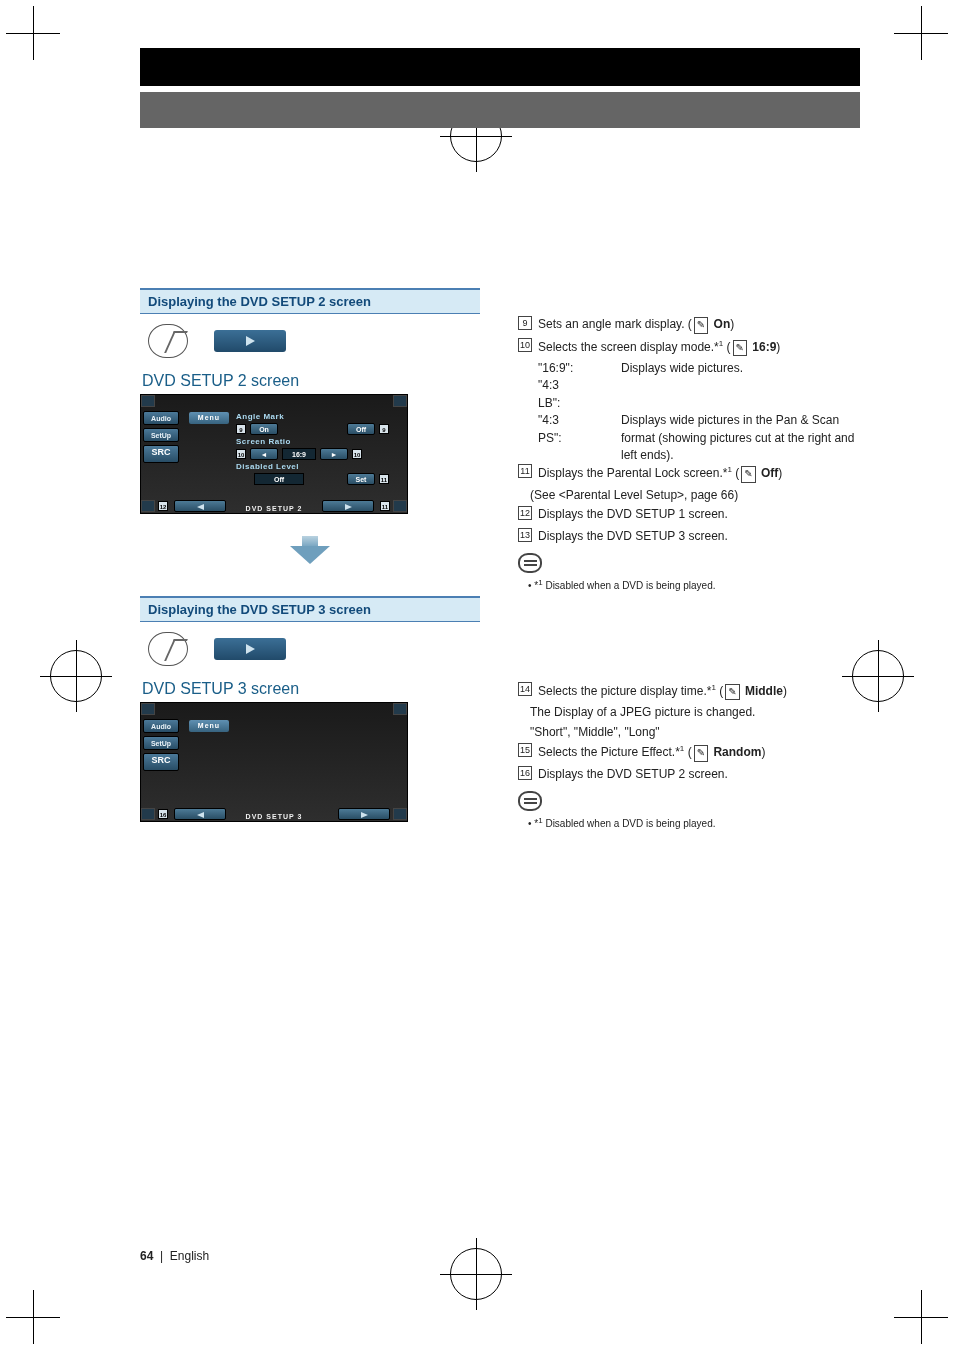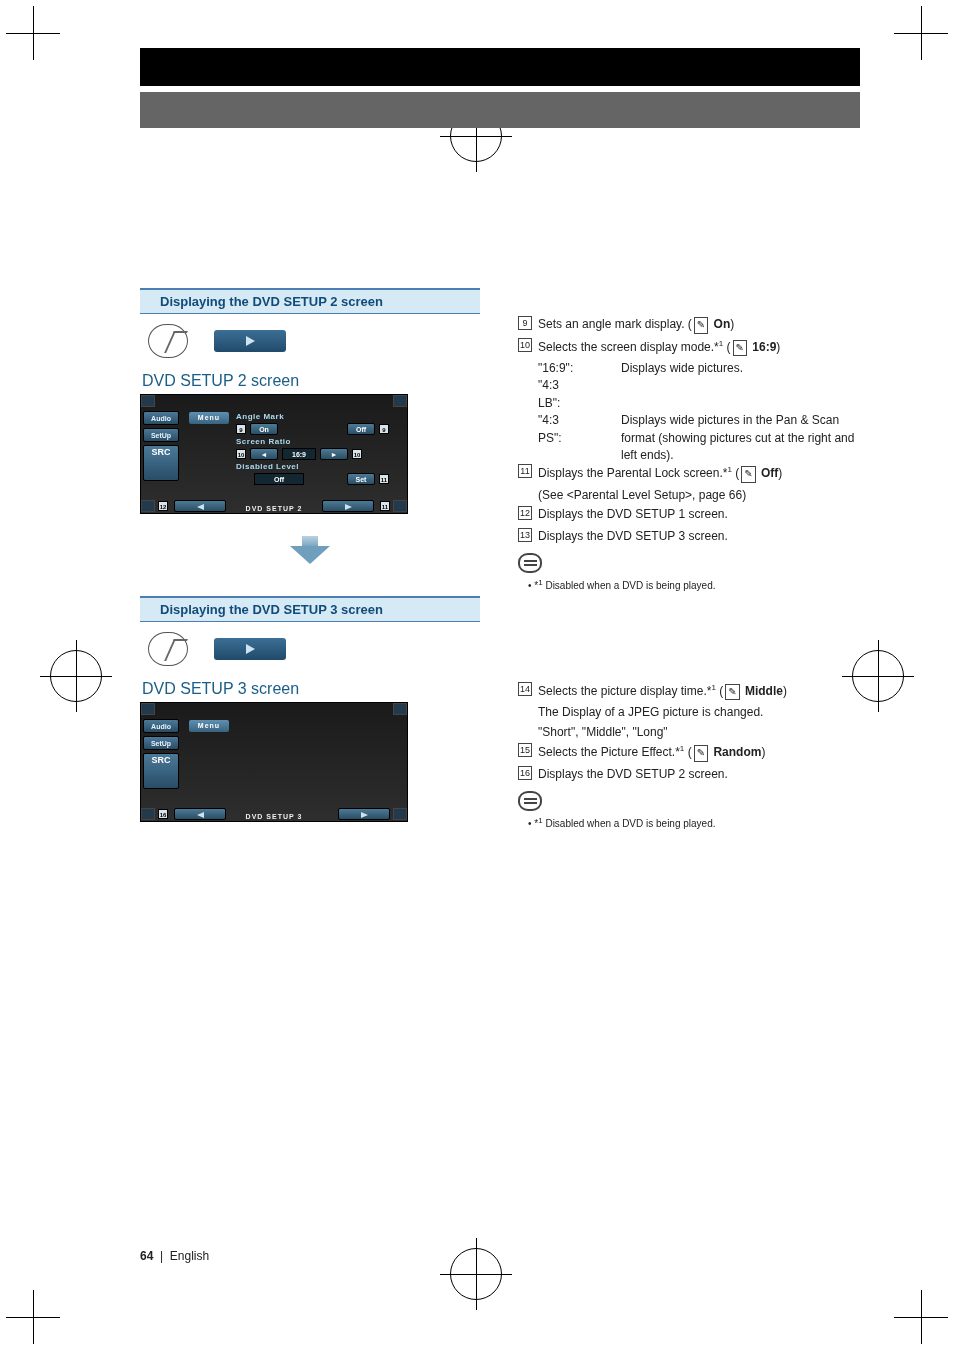--- a/index.html
+++ b/index.html
@@ -4,34 +4,34 @@
 <style>
   * { box-sizing: border-box; margin: 0; padding: 0; }
   body { width: 954px; height: 1350px; background: #fff; font-family: Arial, sans-serif; color: #222; position: relative; }
   .page { position: absolute; left: 140px; top: 48px; width: 720px; height: 1215px; }
   .blackbar { height: 38px; background: #000; margin-bottom: 6px; }
   .graybar { height: 36px; background: #656565; margin-bottom: 160px; }
   .columns { display: flex; gap: 38px; }
   .col { width: 340px; }
   .left { }
   .right { font-size: 12px; line-height: 1.45; }
-  .section-h { background: #d6eaf5; border-top: 2px solid #4b7fb3; border-bottom: 1px solid #4b7fb3; padding: 4px 20px; font-size: 13px; font-weight: bold; color: #124a7a; margin-bottom: 10px; }
+  .section-h { background: #d6eaf5; border-top: 2px solid #4b7fb3; border-bottom: 1px solid #4b7fb3; padding: 4px 8px; font-size: 13px; font-weight: bold; color: #124a7a; margin-bottom: 10px; }
   .hand-play { display: flex; align-items: center; gap: 26px; margin: 6px 0 14px 8px; }
   .hand-icon { width: 40px; height: 34px; border: 1px solid #555; border-radius: 50%/55%; position: relative; background: #fff; }
   .hand-icon::after { content:""; position:absolute; left:20px; top:6px; width:12px; height:20px; border-left:2px solid #666; border-top:2px solid #666; transform: skewX(-24deg); }
   .play-btn { width: 72px; height: 22px; background: linear-gradient(#3b6f96,#214a6a); border-radius: 3px; position: relative; }
   .play-btn::after { content:""; position:absolute; left:32px; top:6px; border-left:9px solid #cfe3ee; border-top:5px solid transparent; border-bottom:5px solid transparent; }
   .screen-label { font-size: 16px; margin: 0 0 4px 2px; color: #1a5e88; }
   .screenshot { width: 268px; height: 120px; background: linear-gradient(#1a1a1a,#2e2e2e); border:1px solid #000; position: relative; font-size: 8px; color:#9fd1ea; font-weight: bold; }
   .ss-row-top { position:absolute; top:0; left:0; right:0; display:flex; }
   .corner { width:14px; height:12px; background:#223a4b; color:#9fd1ea; font-size:7px; text-align:center; line-height:12px; border:1px solid #444; }
   .corner.r { margin-left:auto; }
   .left-btns { position:absolute; left:2px; top:16px; display:flex; flex-direction:column; gap:3px; }
   .lbtn { width:36px; height:14px; background: linear-gradient(#4b7999,#284d66); border:1px solid #000; border-radius:2px; font-size:7px; color:#e9f2f8; text-align:center; line-height:13px; font-weight:bold; }
-  .lbtn.src { height:36px; font-size:9px; color:#fff; }
+  .lbtn.src { height:18px; font-size:9px; color:#fff; }
   .menubtn { position:absolute; left:48px; top:17px; width:40px; height:12px; background: linear-gradient(#5f90b2,#37637f); font-size:7px; color:#fff; text-align:center; line-height:12px; border-radius:2px; letter-spacing:1px; }
   .setup-body { position:absolute; left:95px; top:17px; right:18px; }
   .setup-title { color:#aad8ef; font-size:8px; letter-spacing:.5px; margin-bottom:2px; }
   .setup-line { display:flex; align-items:center; gap:4px; margin-bottom:2px; }
   .tag { width:10px; height:10px; background:#d8e3ea; color:#000; font-size:6px; text-align:center; line-height:10px; border:1px solid #000; font-weight:bold; }
   .pill { flex:0 0 auto; min-width:28px; height:12px; background: linear-gradient(#4d7a96,#2a4e65); border:1px solid #000; border-radius:2px; font-size:7px; color:#fff; text-align:center; line-height:11px; padding: 0 4px; }
   .valw { flex:0 0 auto; height:12px; min-width:34px; background:#132733; border:1px solid #000; color:#fff; font-size:7px; text-align:center; line-height:11px; }
   .ss-bottom { position:absolute; bottom:0; left:0; right:0; height:14px; display:flex; align-items:center; }
   .navbtn { width:52px; height:12px; background: linear-gradient(#4d7a96,#2a4e65); border:1px solid #000; border-radius:2px; position:relative; margin: 0 3px; }
   .navbtn.l::after, .navbtn.r::after { content:""; position:absolute; top:3px; }
@@ -39,21 +39,21 @@
   .navbtn.r::after { left:22px; border-left:7px solid #cfe3ee; border-top:3px solid transparent; border-bottom:3px solid transparent; }
   .ss-caption { position:absolute; left:50%; bottom:1px; transform:translateX(-50%); font-size:7px; letter-spacing:1px; color:#efefef; font-weight:bold; }
   .down-arrow { width: 40px; height: 30px; margin: 22px auto 30px; position:relative; }
   .down-arrow::before { content:""; position:absolute; left:12px; top:0; width:16px; height:12px; background: linear-gradient(#b9d2e0,#6f9fbd); }
   .down-arrow::after { content:""; position:absolute; left:0; top:10px; border-left:20px solid transparent; border-right:20px solid transparent; border-top:18px solid #6f9fbd; }
   
   .item { display:flex; gap:6px; margin-bottom: 4px; }
   .num { width:14px; height:14px; border:1px solid #444; font-size: 9px; text-align:center; line-height:13px; flex-shrink:0; }
   .body { flex:1; }
   .pencil { display:inline-block; border:1px solid #444; font-size:10px; padding: 0 2px; margin: 0 2px; }
-  .sub { margin-left: 20px; margin-bottom:2px; }
+  .sub { margin-left: 12px; margin-bottom:2px; }
   .deflist { display:flex; gap:6px; margin-left:20px; }
   .dt { width:46px; flex-shrink:0; }
   .dd { flex:1;margin-left:31px; }
   .note-icon { width:24px; height:20px; border:2px solid #444; border-radius: 10px/9px; margin: 8px 0 4px; position:relative; }
   .note-icon::after { content:""; position:absolute; left:4px; top:5px; width:13px; height:2px; background:#444; box-shadow: 0 4px 0 #444; }
   .note-text { font-size: 10px; margin-left: 10px; }
   .sup { font-size: 8px; vertical-align: super; }
   .footpg { position:absolute; left:0; bottom:0; font-size:12px; }
   .footpg b { font-size:12px;text-align:right; }
   

